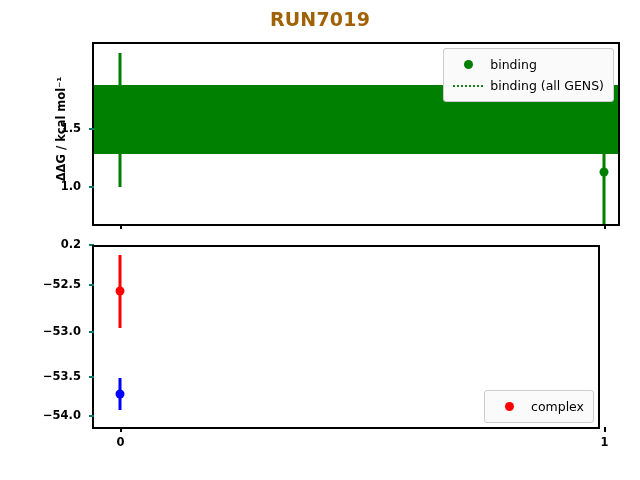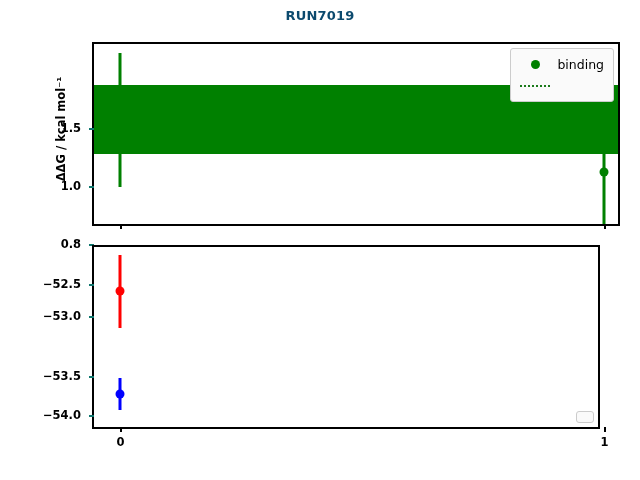--- a/index.html
+++ b/index.html
@@ -22,23 +22,23 @@
     background: #ffffff;
   }
 
   
   .fig-title {
     position: absolute;
     left: 0;
     top: 8px;
     width: 640px;
     text-align: center;
-    font-size: 13px;
-    font-weight: bold;
-    color: #0c4a6e;
+    font-size: 19px;
+    font-weight: bold;
+    color: #a16207;
     letter-spacing: 0.2px;
   }
 
   
   .axes {
     position: absolute;
     box-sizing: border-box;
     border: 2px solid #000000;
     background: #ffffff;
     overflow: visible;
@@ -205,21 +205,21 @@
 
     <div class="ylabel" id="ylabel-top">ΔΔG / kcal mol⁻¹</div>
 
     <div class="ytick" style="top:83.8px;">
       <span class="yticklabel">1.5</span>
     </div>
     <div class="ytick" style="top:141.6px;">
       <span class="yticklabel">1.0</span>
     </div>
     <div class="ytick" style="top:199.5px;">
-      <span class="yticklabel">0.8</span>
+      <span class="yticklabel">0.2</span>
     </div>
 
     <div class="xtick" style="left:25.5px;"></div>
     <div class="xtick" style="left:509.5px;"></div>
 
     <div class="plot-clip">
 
       <div class="band" style="left:0px; top:40.5px; width:524px; height:69.5px; background:#008000;"></div>
 
       <div class="errbar" style="left:25.5px; top:9.3px; height:133.9px; background:#008000;"></div>
@@ -235,32 +235,33 @@
       <div class="legend-row">
         <span class="legend-key">
           <span class="legend-dot" style="background:#008000;"></span>
         </span>
         <span class="legend-label">binding</span>
       </div>
       <div class="legend-row">
         <span class="legend-key">
           <span class="legend-dotted"></span>
         </span>
+        <span class="legend-label">binding (all GENS)</span>
       </div>
     </div>
   </div>
 
   <div class="axes" id="axes-bottom">
 
     <div class="ylabel" id="ylabel-bottom">ΔG / kcal mol⁻¹</div>
 
     <div class="ytick" style="top:36.6px;">
       <span class="yticklabel">−52.5</span>
     </div>
-    <div class="ytick" style="top:69px;text-decoration:underline;">
+    <div class="ytick" style="top:84px;text-decoration:underline;">
       <span class="yticklabel">−53.0</span>
     </div>
     <div class="ytick" style="top:129px;">
       <span class="yticklabel">−53.5</span>
     </div>
     <div class="ytick" style="top:168.0px;">
       <span class="yticklabel">−54.0</span>
     </div>
 
     <div class="xtick" style="left:25.5px;"></div>
@@ -277,18 +278,24 @@
       <div class="marker" style="left:25.5px; top:147.2px; width:9px; height:9px; background:#0000ff;"></div>
 
       <div class="errbar" style="left:509.5px; top:22.0px; height:58.7px; background:#ff0000;"></div>
       <div class="marker" style="left:509.5px; top:51.5px; width:9px; height:9px; background:#ff0000;"></div>
 
       <div class="errbar" style="left:509.5px; top:102.7px; height:30.7px; background:#0000ff;"></div>
       <div class="marker" style="left:509.5px; top:118.0px; width:9px; height:9px; background:#0000ff;"></div>
     </div>
 
     <div class="legend" id="legend-bottom">
+      <div class="legend-row">
+        <span class="legend-key">
+          <span class="legend-dot" style="background:#ff0000;"></span>
+        </span>
+        <span class="legend-label">complex</span>
+      </div>
     </div>
   </div>
 
   <div class="xlabel">GEN</div>
 
 </div>
 
 </body></html>

